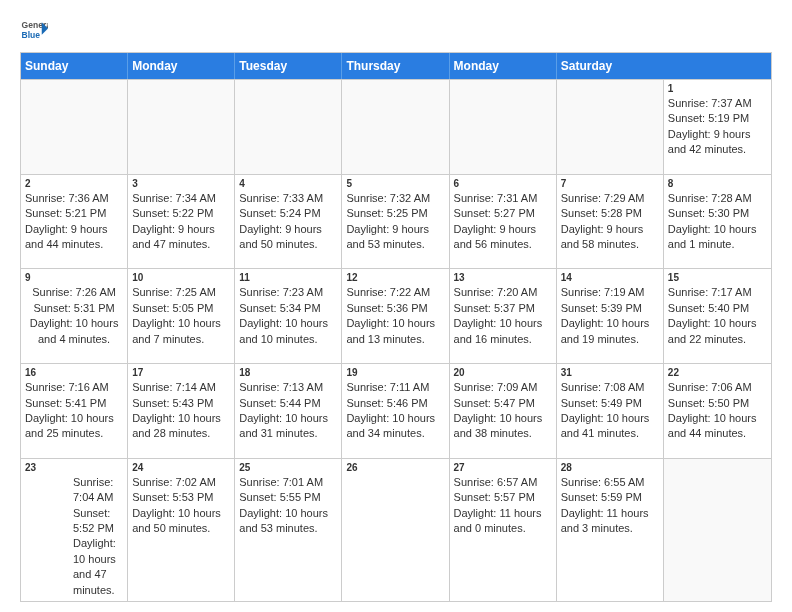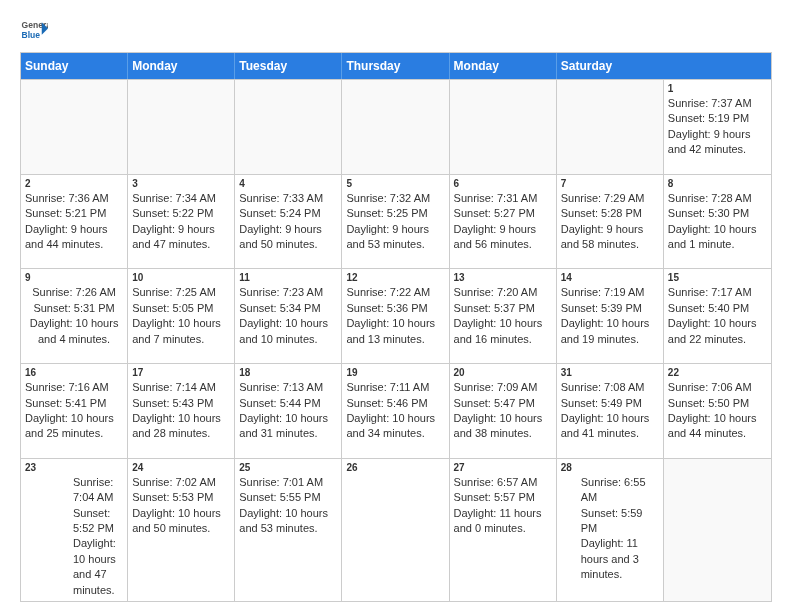--- a/index.html
+++ b/index.html
@@ -297,21 +297,21 @@
             <span class="day-num">26</span>
           </div>
           <div class="cal-cell">
             <span class="day-num">27</span>
             <div class="day-info" style="white-space: pre-line;">Sunrise: 6:57 AM
 Sunset: 5:57 PM
 Daylight: 11 hours and 0 minutes.</div>
           </div>
           <div class="cal-cell">
             <span class="day-num">28</span>
-            <div class="day-info" style="white-space: pre-line; margin-left: 20px;">Sunrise: 6:55 AM
+            <div class="day-info" style="white-space: pre-line;">Sunrise: 6:55 AM
 Sunset: 5:59 PM
 Daylight: 11 hours and 3 minutes.</div>
           </div>
           <div class="cal-cell empty"></div>
         </div>
       </div>
   </div>
 </div>
 
 </body></html>

